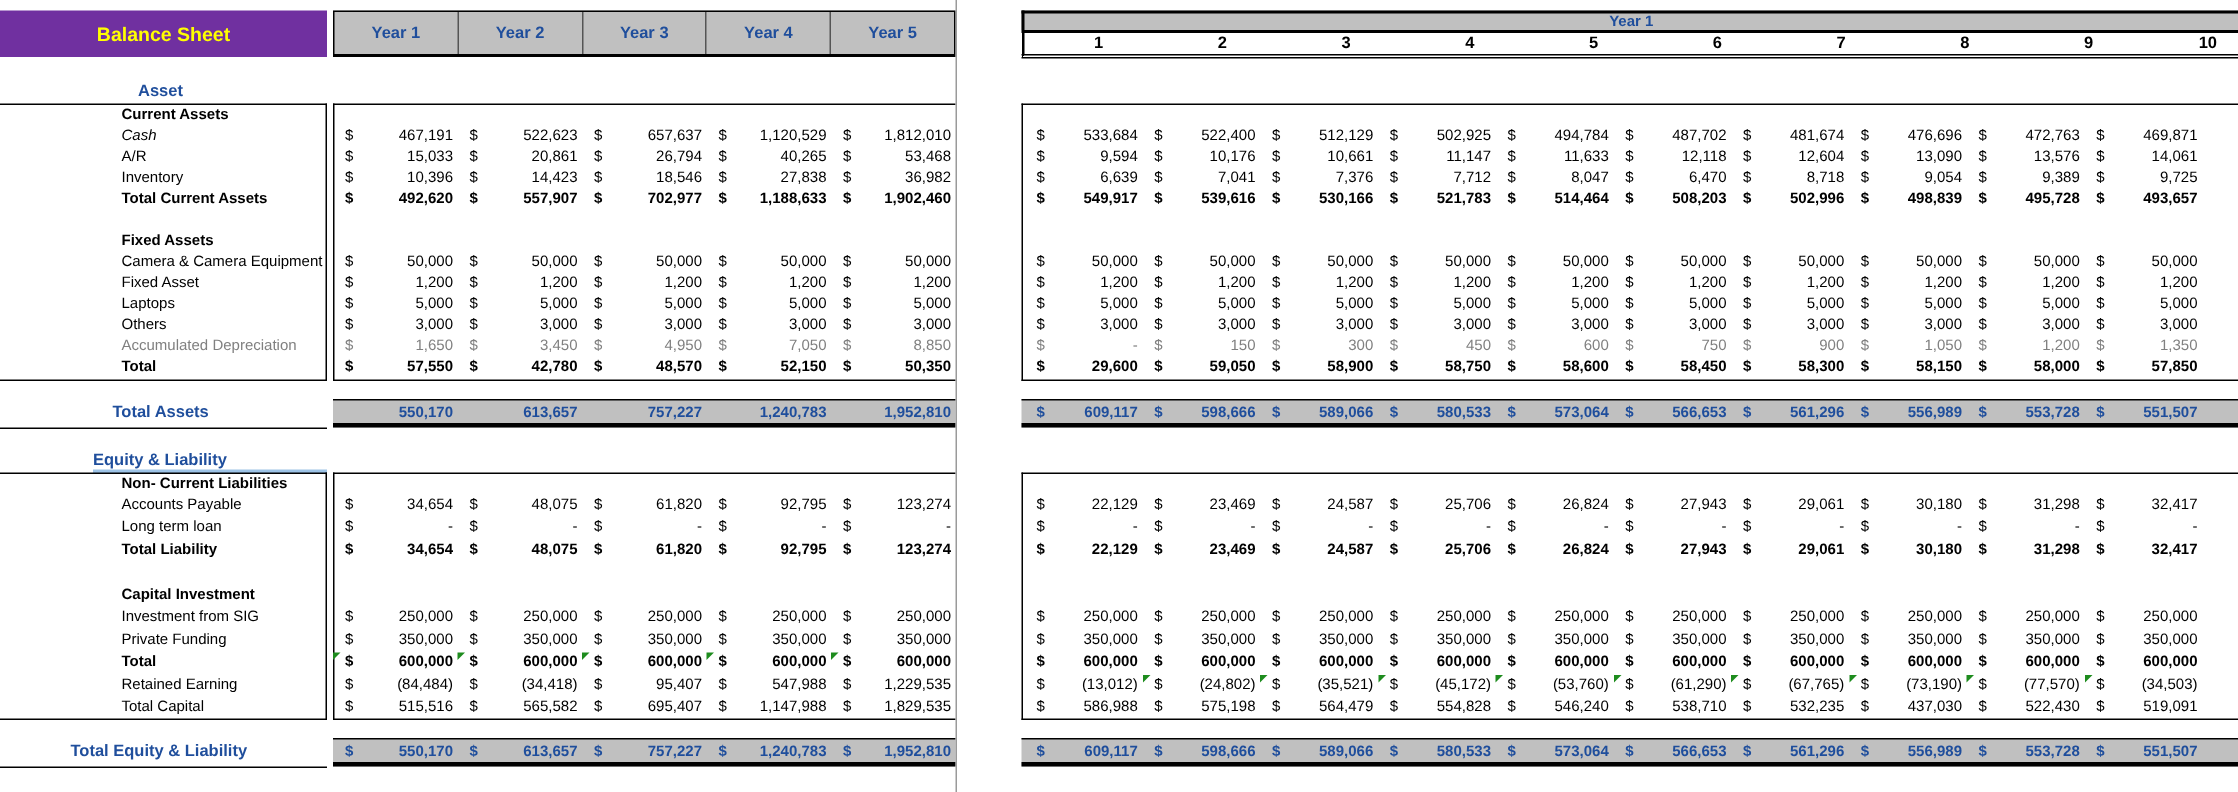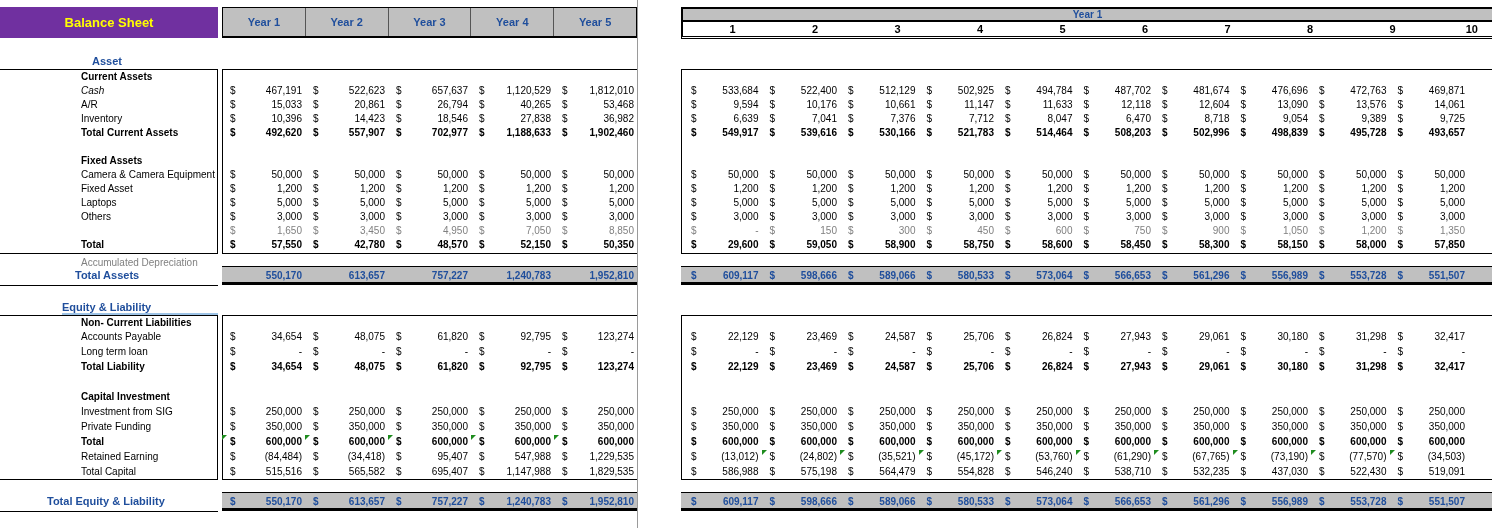--- a/index.html
+++ b/index.html
@@ -22,21 +22,21 @@
   .year-header .yh {
     flex: 1; display: flex; align-items: center; justify-content: center;
     color: #1f4e9c; font-weight: bold; font-size: 11px;
     border-right: 1px solid #555;
   }
   .year-header .yh:last-child { border-right: none; }
 
   .section-head { color: #1f4e9c; font-weight: bold; font-size: 11px; }
   .label { position: absolute; left: 81px; font-size: 10px; line-height: 14px; white-space: nowrap; }
   .label.bold { font-weight: bold; }
-  .label.grey { color: #808080; margin-top: 32px; }
+  .label.grey { color: #808080; }
 
   .box { position: absolute; border: 1px solid #000; }
   .hline { position: absolute; height: 0; border-top: 1.5px solid #000; }
 
   .row { position: absolute; display: flex; height: 14px; line-height: 14px; font-size: 10px; }
   .row.bold { font-weight: bold; }
   .row.grey { color: #808080; }
   .row.blue { color: #1f4e9c; font-weight: bold; }
   .cell { position: relative; display: flex; justify-content: space-between; padding: 0 3px 0 8px; }
   .cell .cur { }

